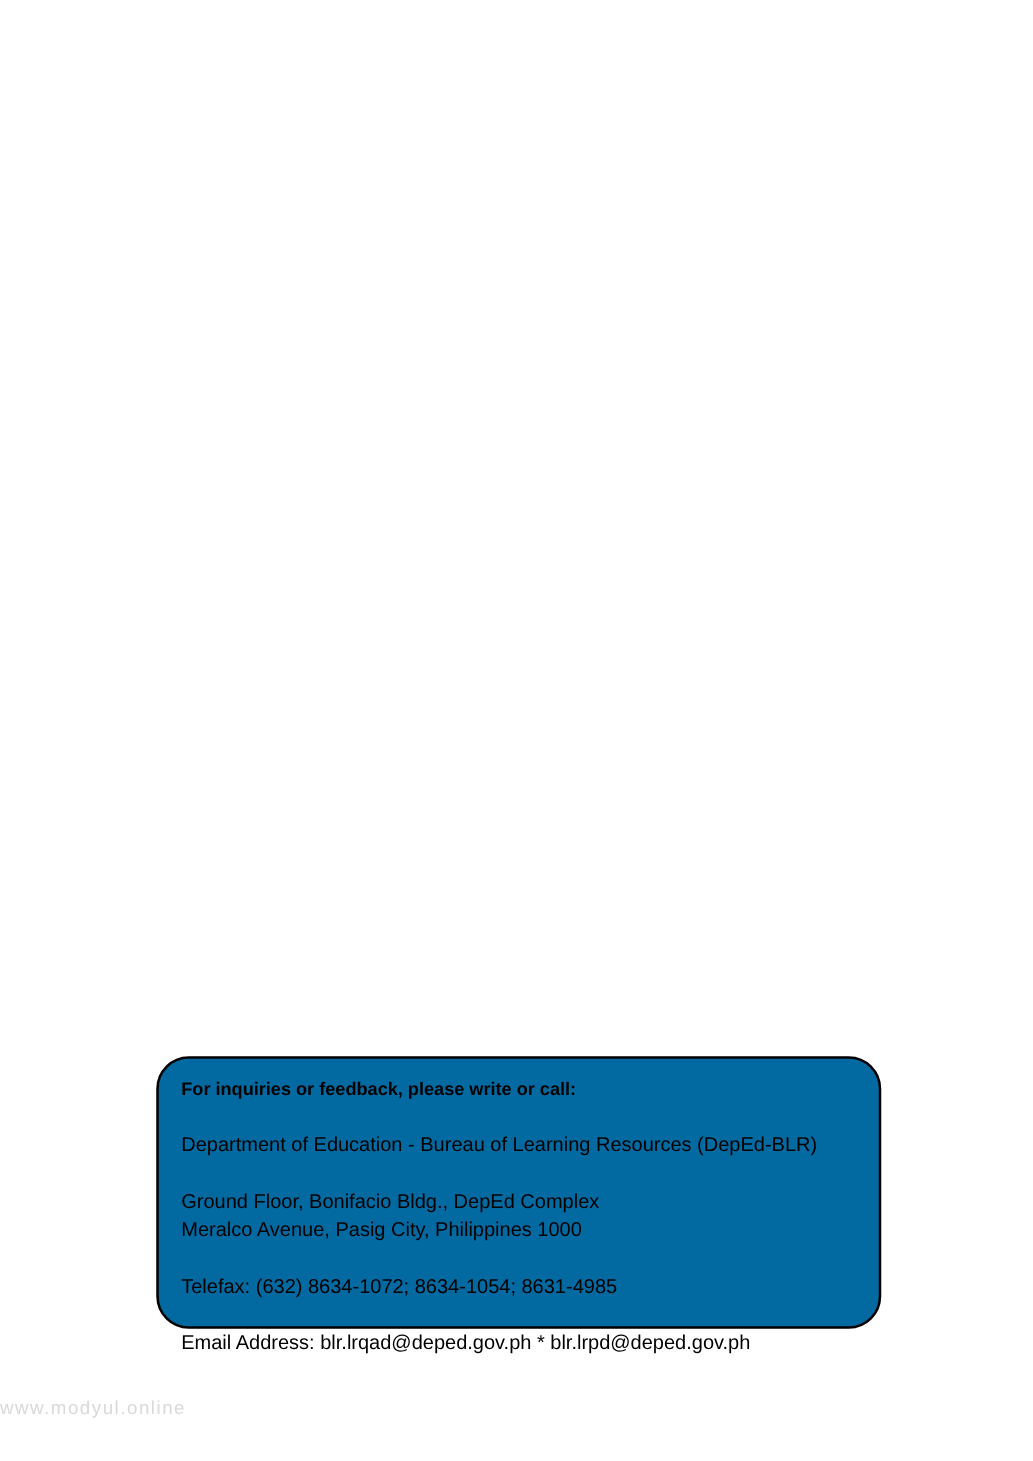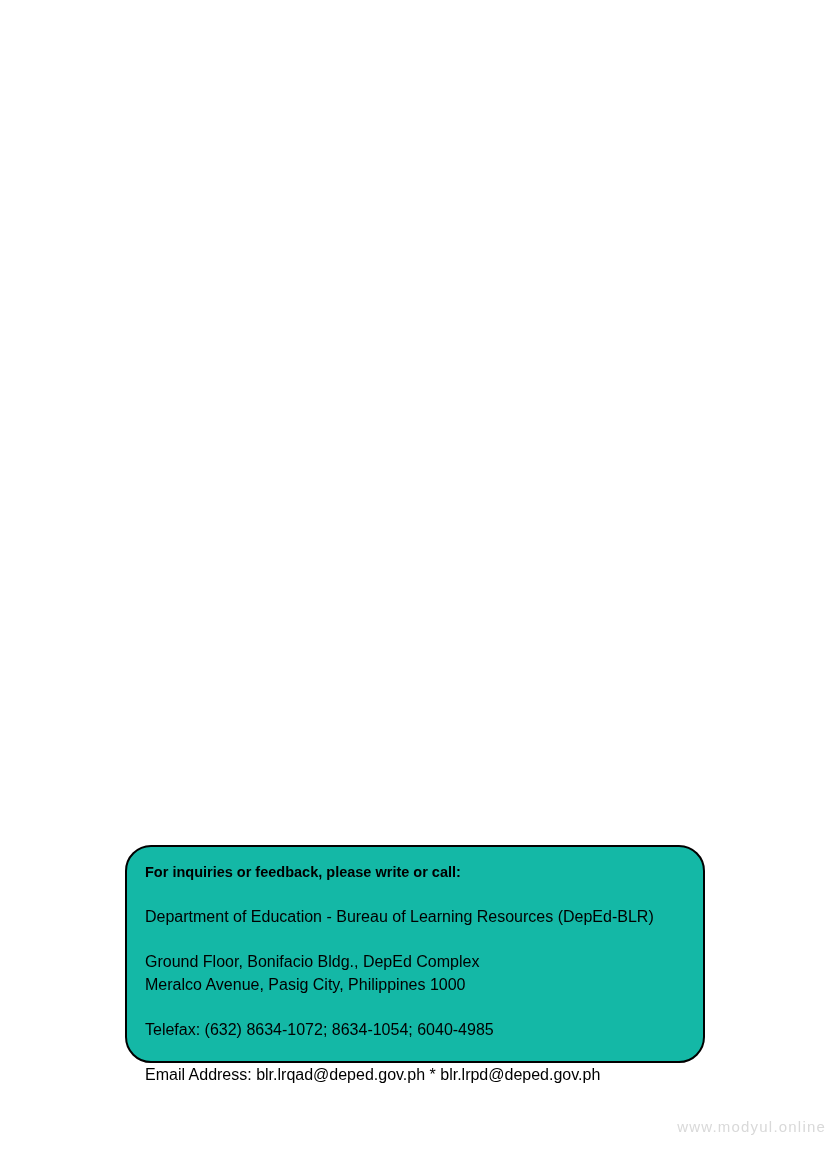--- a/index.html
+++ b/index.html
@@ -27,21 +27,21 @@
 
   .contact-box {
     position: absolute;
     left: 125px;
     top: 845px;
     width: 580px;
     height: 218px;
     box-sizing: border-box;
     border: 2px solid #000000;
     border-radius: 26px;
-    background: #14b8a6;
+    background: #0369a1;
   }
 
   .contact-inner {
     position: absolute;
     left: 18px;
     top: 16px;
     right: 16px;
   }
 
   .contact-heading {
@@ -65,21 +65,21 @@
   }
   .spacer-sm {
     height: 2px;
   }
 
   .watermark {
     position: absolute;
     left: 0;
     top: 1118px;
     width: 826px;
-    text-align: right;
+    text-align: left;
     font-size: 15px;
     letter-spacing: 1.2px;
     color: #d9d9d9;
     font-family: "Liberation Sans", sans-serif;
     user-select: none;
   }
 </style>
 </head>
 <body>
 
@@ -97,21 +97,21 @@
       <div class="spacer-lg"></div>
 
       <p class="contact-line">Ground Floor, Bonifacio Bldg., DepEd Complex</p>
 
       <div class="spacer-sm"></div>
 
       <p class="contact-line">Meralco Avenue, Pasig City, Philippines 1000</p>
 
       <div class="spacer-lg"></div>
 
-      <p class="contact-line">Telefax: (632) 8634-1072; 8634-1054; 6040-4985</p>
+      <p class="contact-line">Telefax: (632) 8634-1072; 8634-1054; 8631-4985</p>
 
       <div class="spacer-lg"></div>
 
       <p class="contact-line">Email Address: blr.lrqad@deped.gov.ph * blr.lrpd@deped.gov.ph</p>
 
     </div>
   </div>
 
   <div class="watermark">www.modyul.online</div>
 

